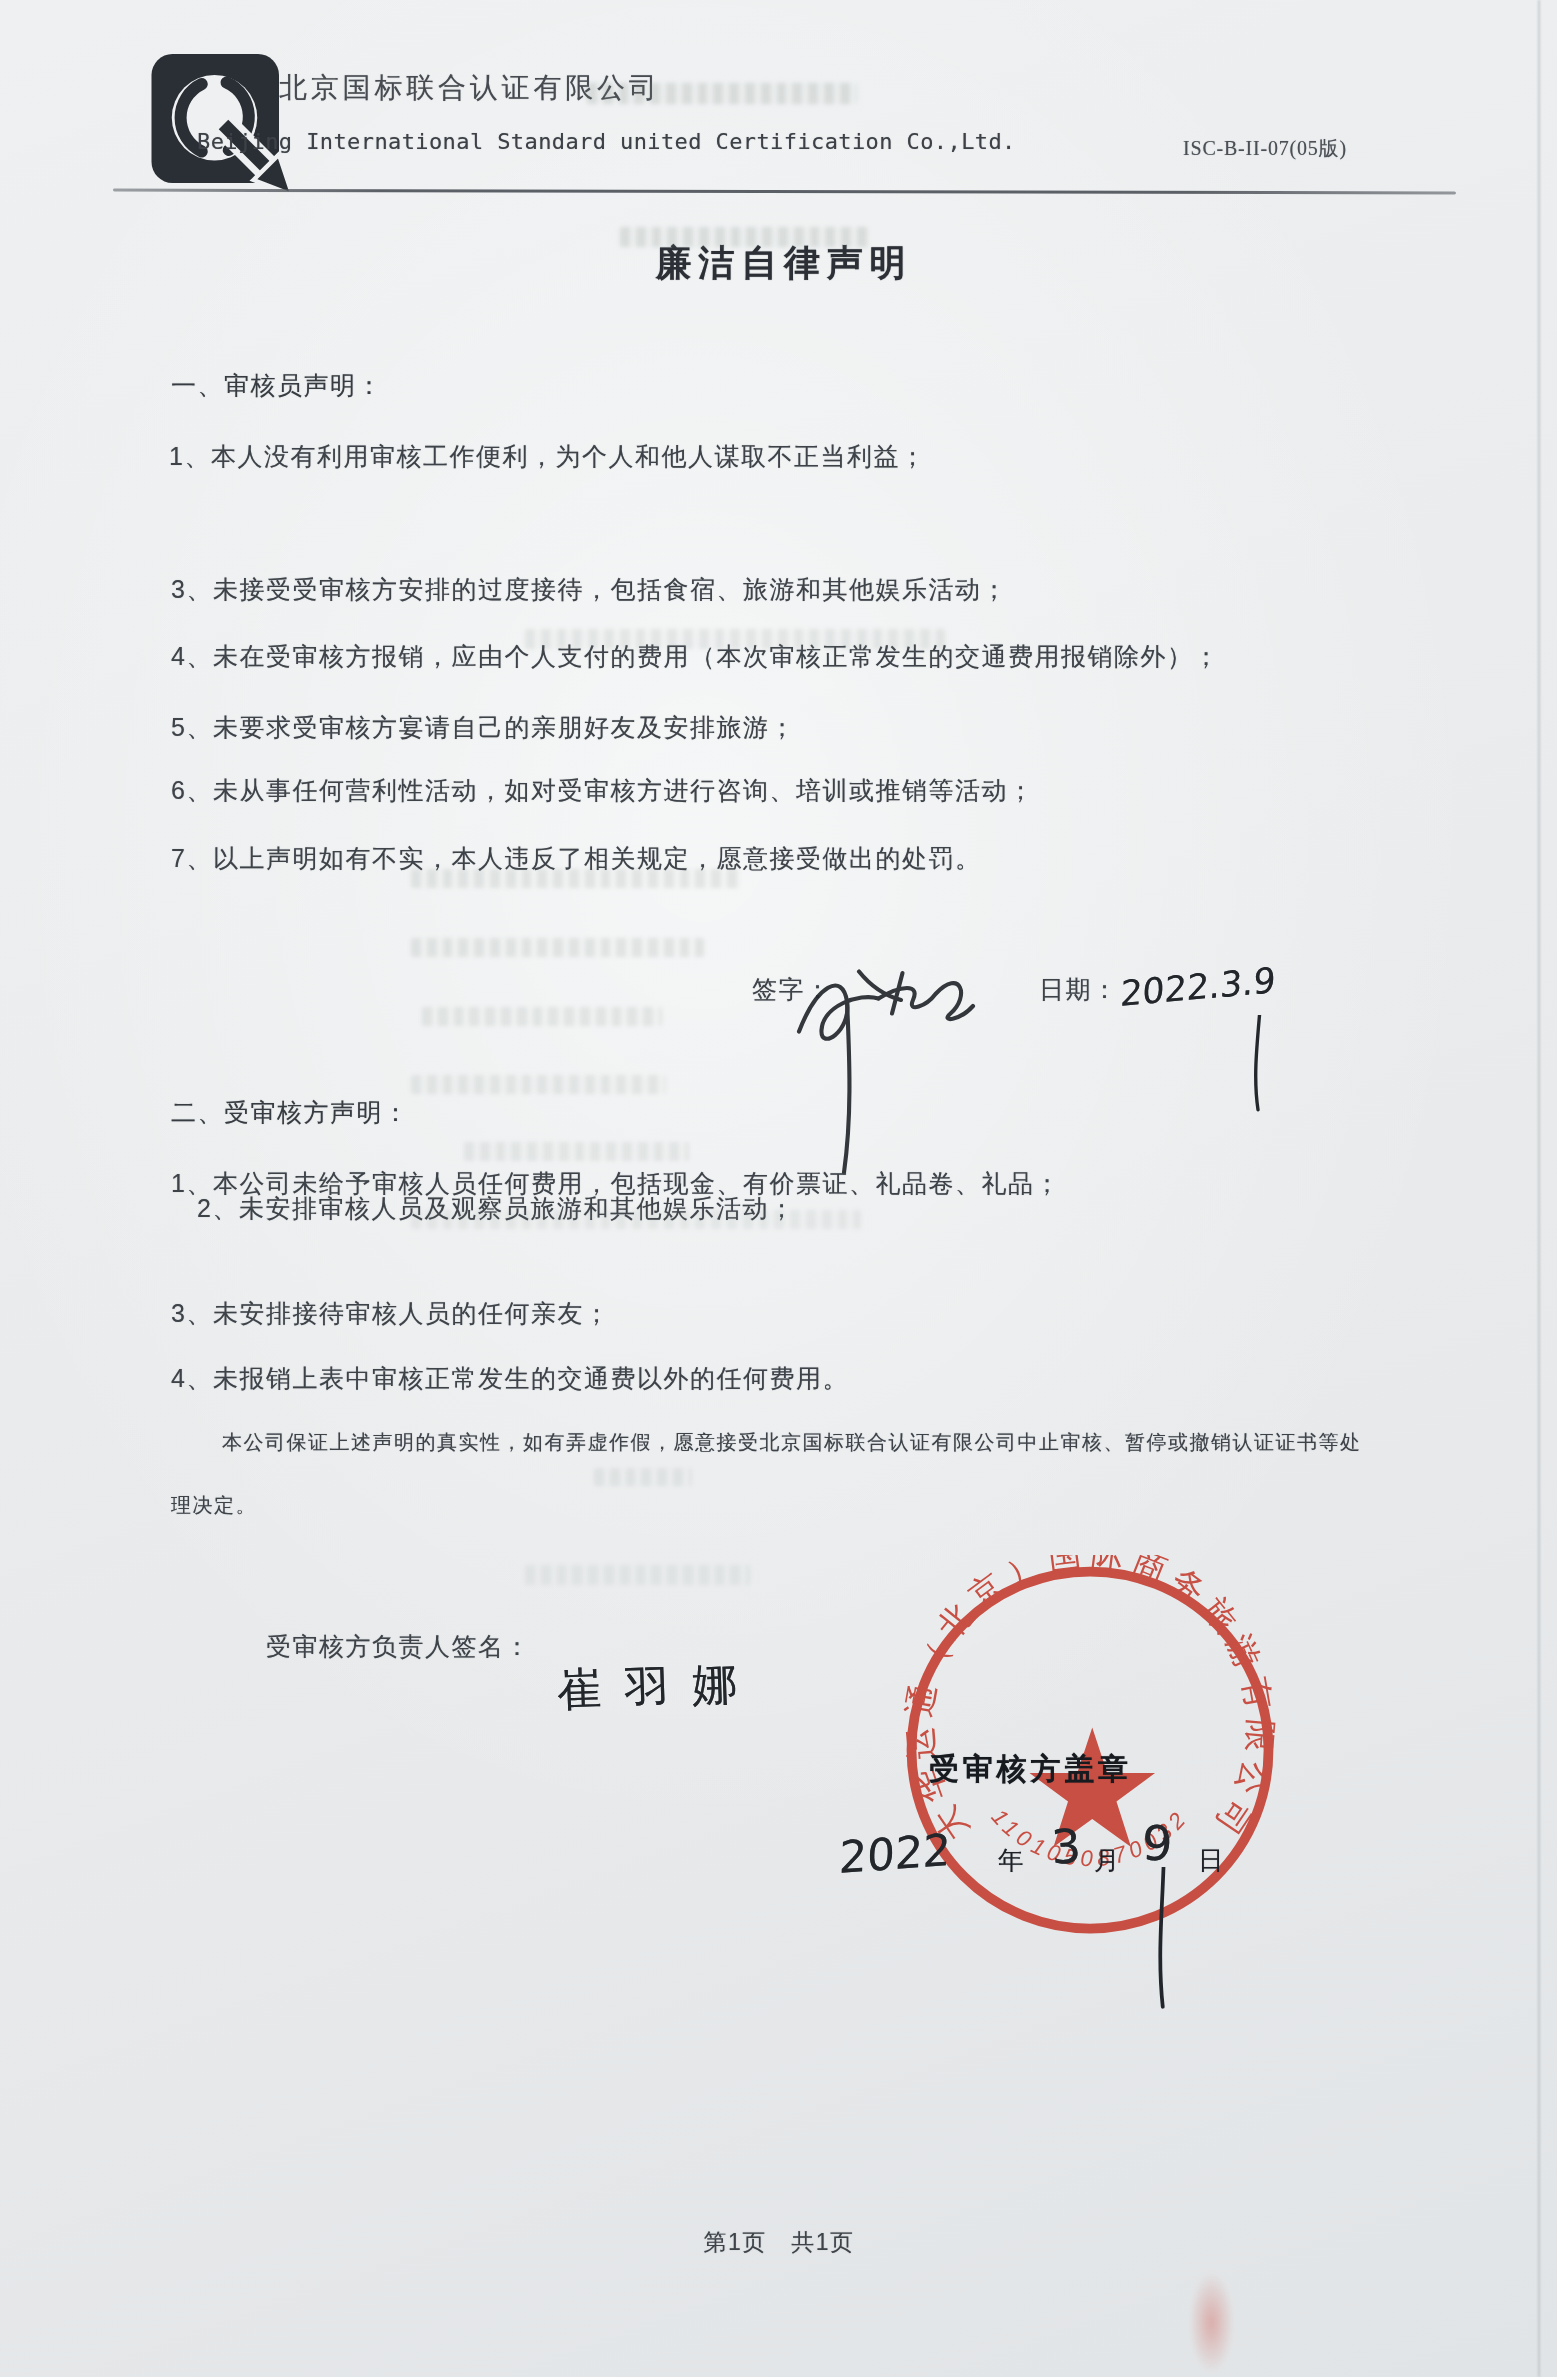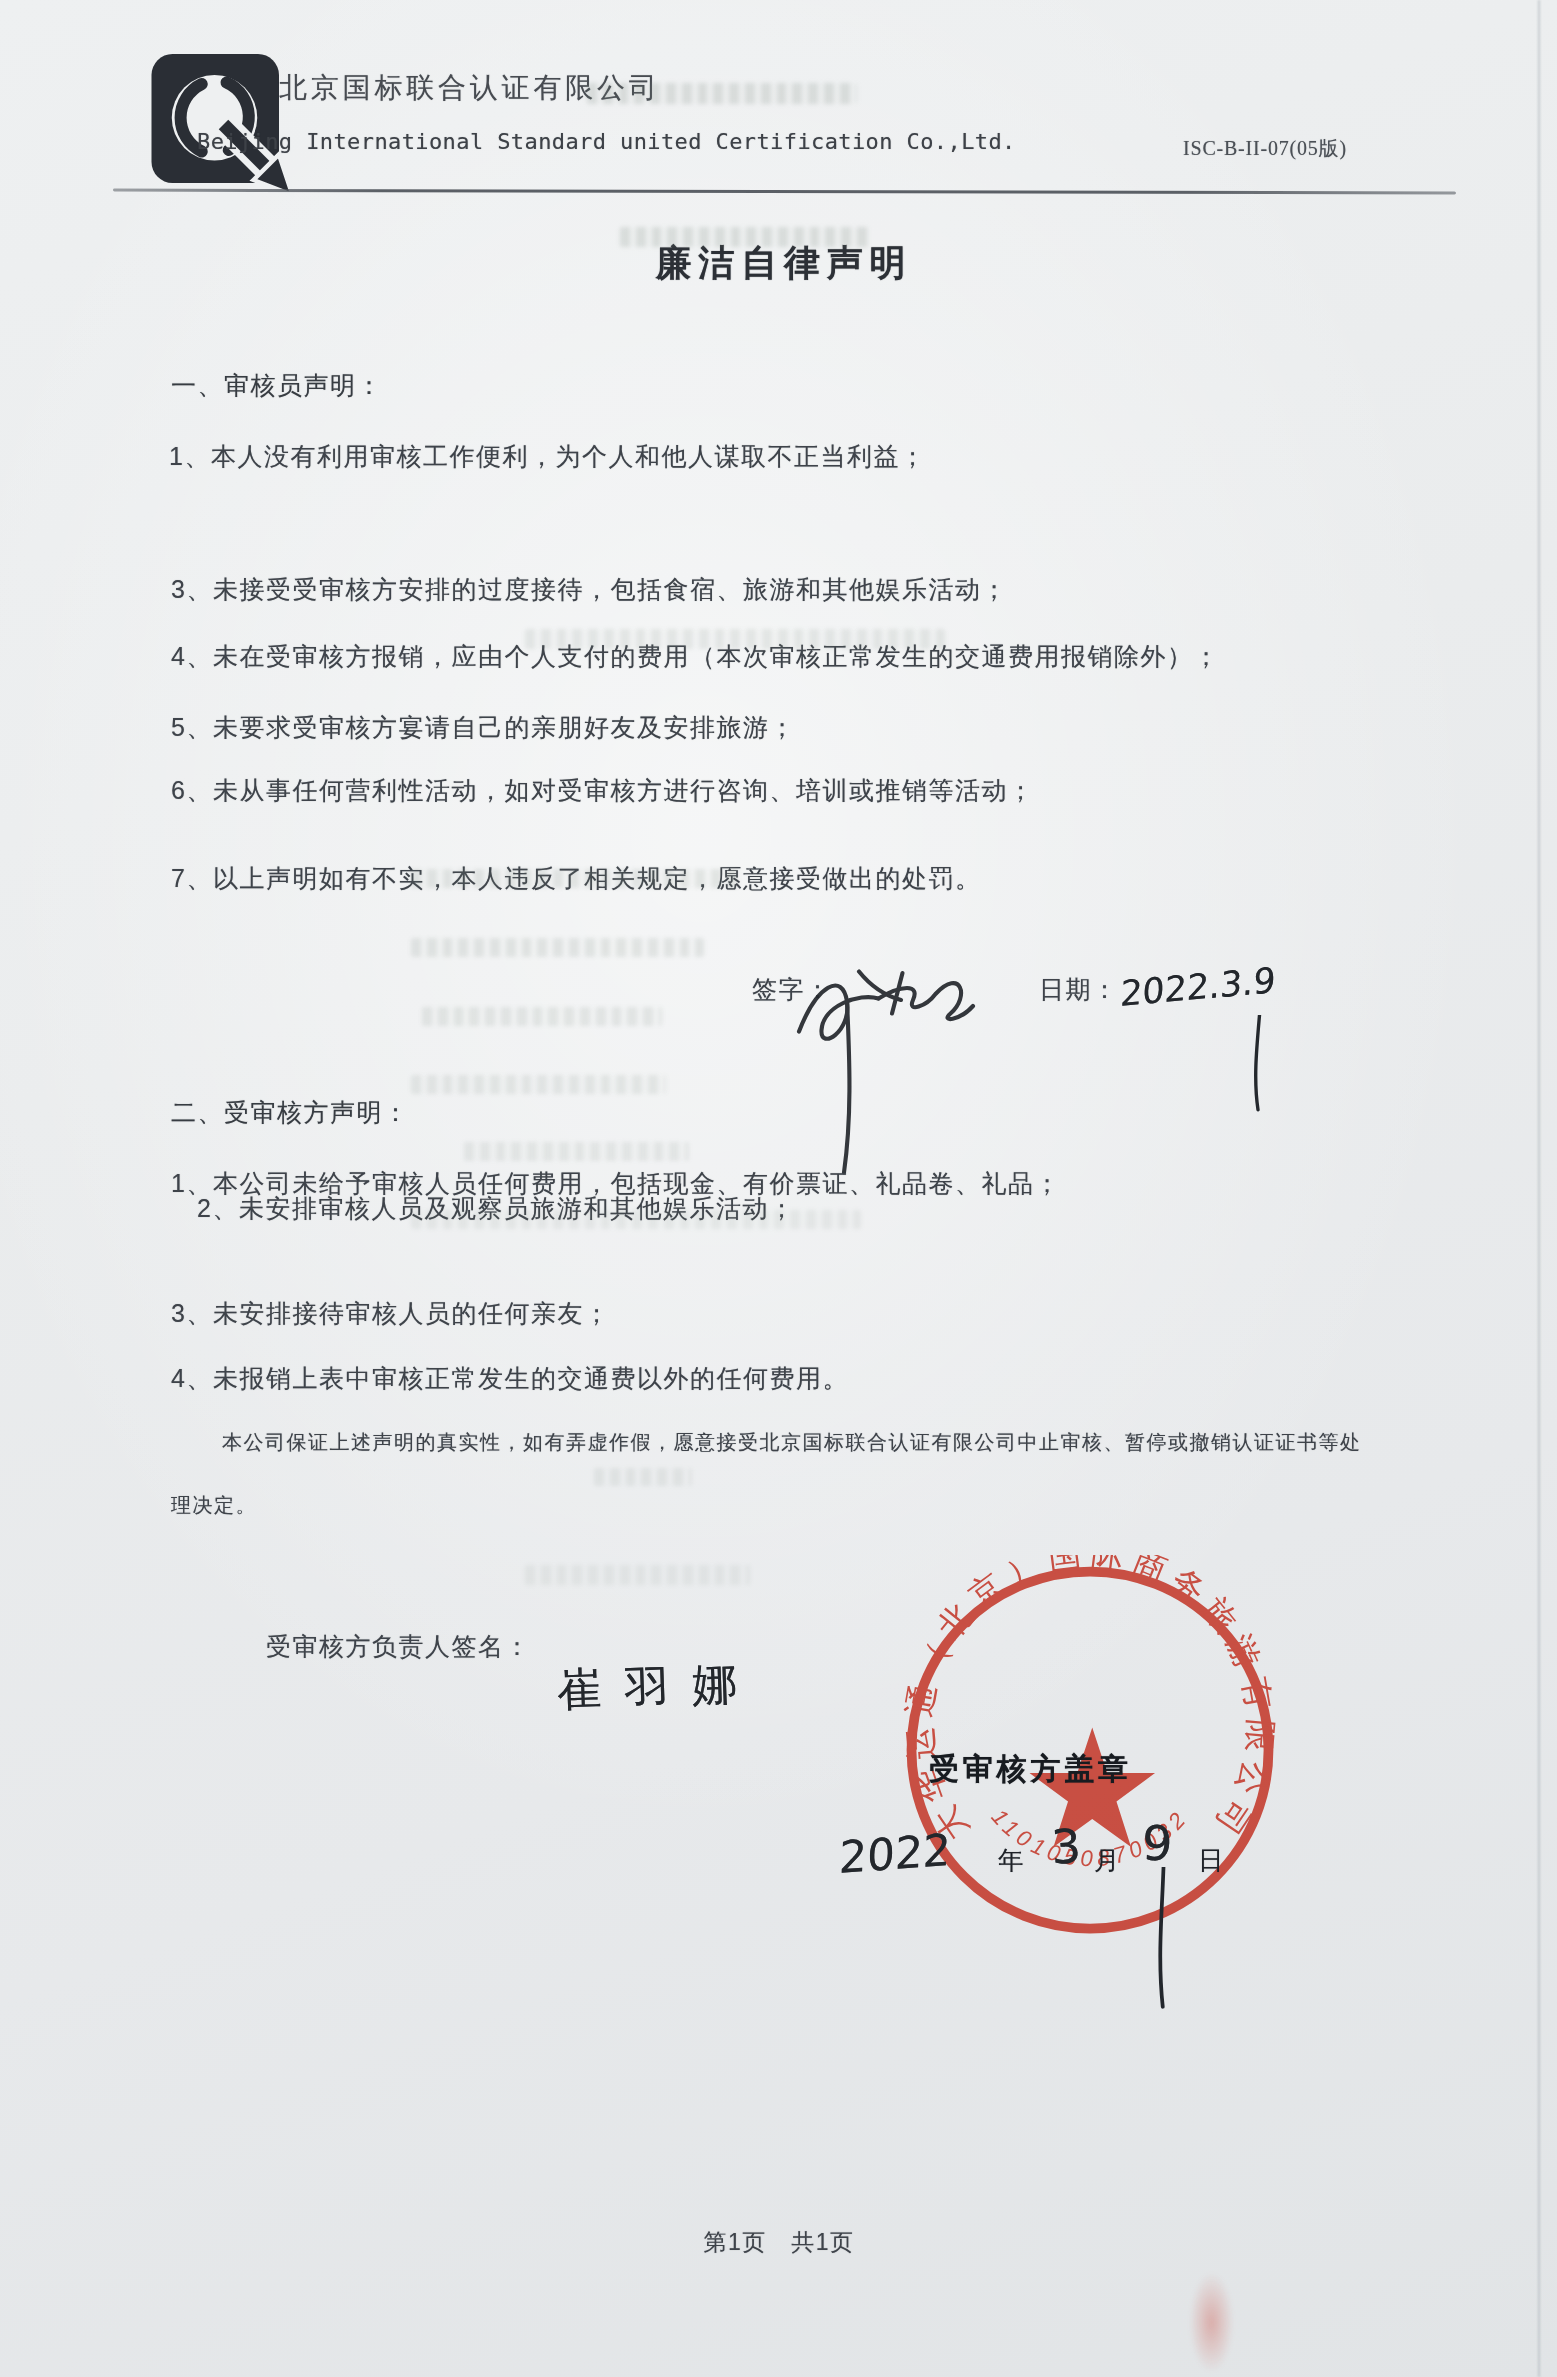--- a/index.html
+++ b/index.html
@@ -57,21 +57,21 @@
 
   <div class="abs title" style="left:0; right:0; top:239px; text-align:center;">廉洁自律声明</div>
 
   <div class="abs print heading" style="left:171px; top:369px;">一、审核员声明：</div>
 
   <div class="abs print item" style="left:169px; top:440px;">1、本人没有利用审核工作便利，为个人和他人谋取不正当利益；</div>
   <div class="abs print item" style="left:171px; top:573px;">3、未接受受审核方安排的过度接待，包括食宿、旅游和其他娱乐活动；</div>
   <div class="abs print item" style="left:171px; top:640px;">4、未在受审核方报销，应由个人支付的费用（本次审核正常发生的交通费用报销除外）；</div>
   <div class="abs print item" style="left:171px; top:711px;">5、未要求受审核方宴请自己的亲朋好友及安排旅游；</div>
   <div class="abs print item" style="left:171px; top:774px;">6、未从事任何营利性活动，如对受审核方进行咨询、培训或推销等活动；</div>
-  <div class="abs print item" style="left:171px; top:842px;margin-top:20px;">7、以上声明如有不实，本人违反了相关规定，愿意接受做出的处罚。</div>
+  <div class="abs print item" style="left:171px; top:842px;">7、以上声明如有不实，本人违反了相关规定，愿意接受做出的处罚。</div>
 
   <div class="abs print item" style="left:752px; top:973px;">签字：</div>
 
   <svg class="abs" style="left:784px; top:919px;" width="240" height="270" viewBox="0 0 320 360">
     <g stroke="#24282d" stroke-width="5.5" fill="none" stroke-linecap="round" stroke-linejoin="round" opacity="0.92">
       <path d="M 20,150 C 44,88 78,70 84,110 C 90,150 48,176 50,148 C 52,116 100,98 126,106"></path>
       <path d="M 100,70 C 116,90 134,102 156,108"></path>
       <path d="M 158,72 L 144,126"></path>
       <path d="M 126,106 C 156,88 182,86 172,108 C 164,126 190,116 202,100 C 236,64 248,104 222,126 C 208,138 234,136 252,116"></path>
       <path d="M 84,110 C 88,196 90,266 80,338"></path>

